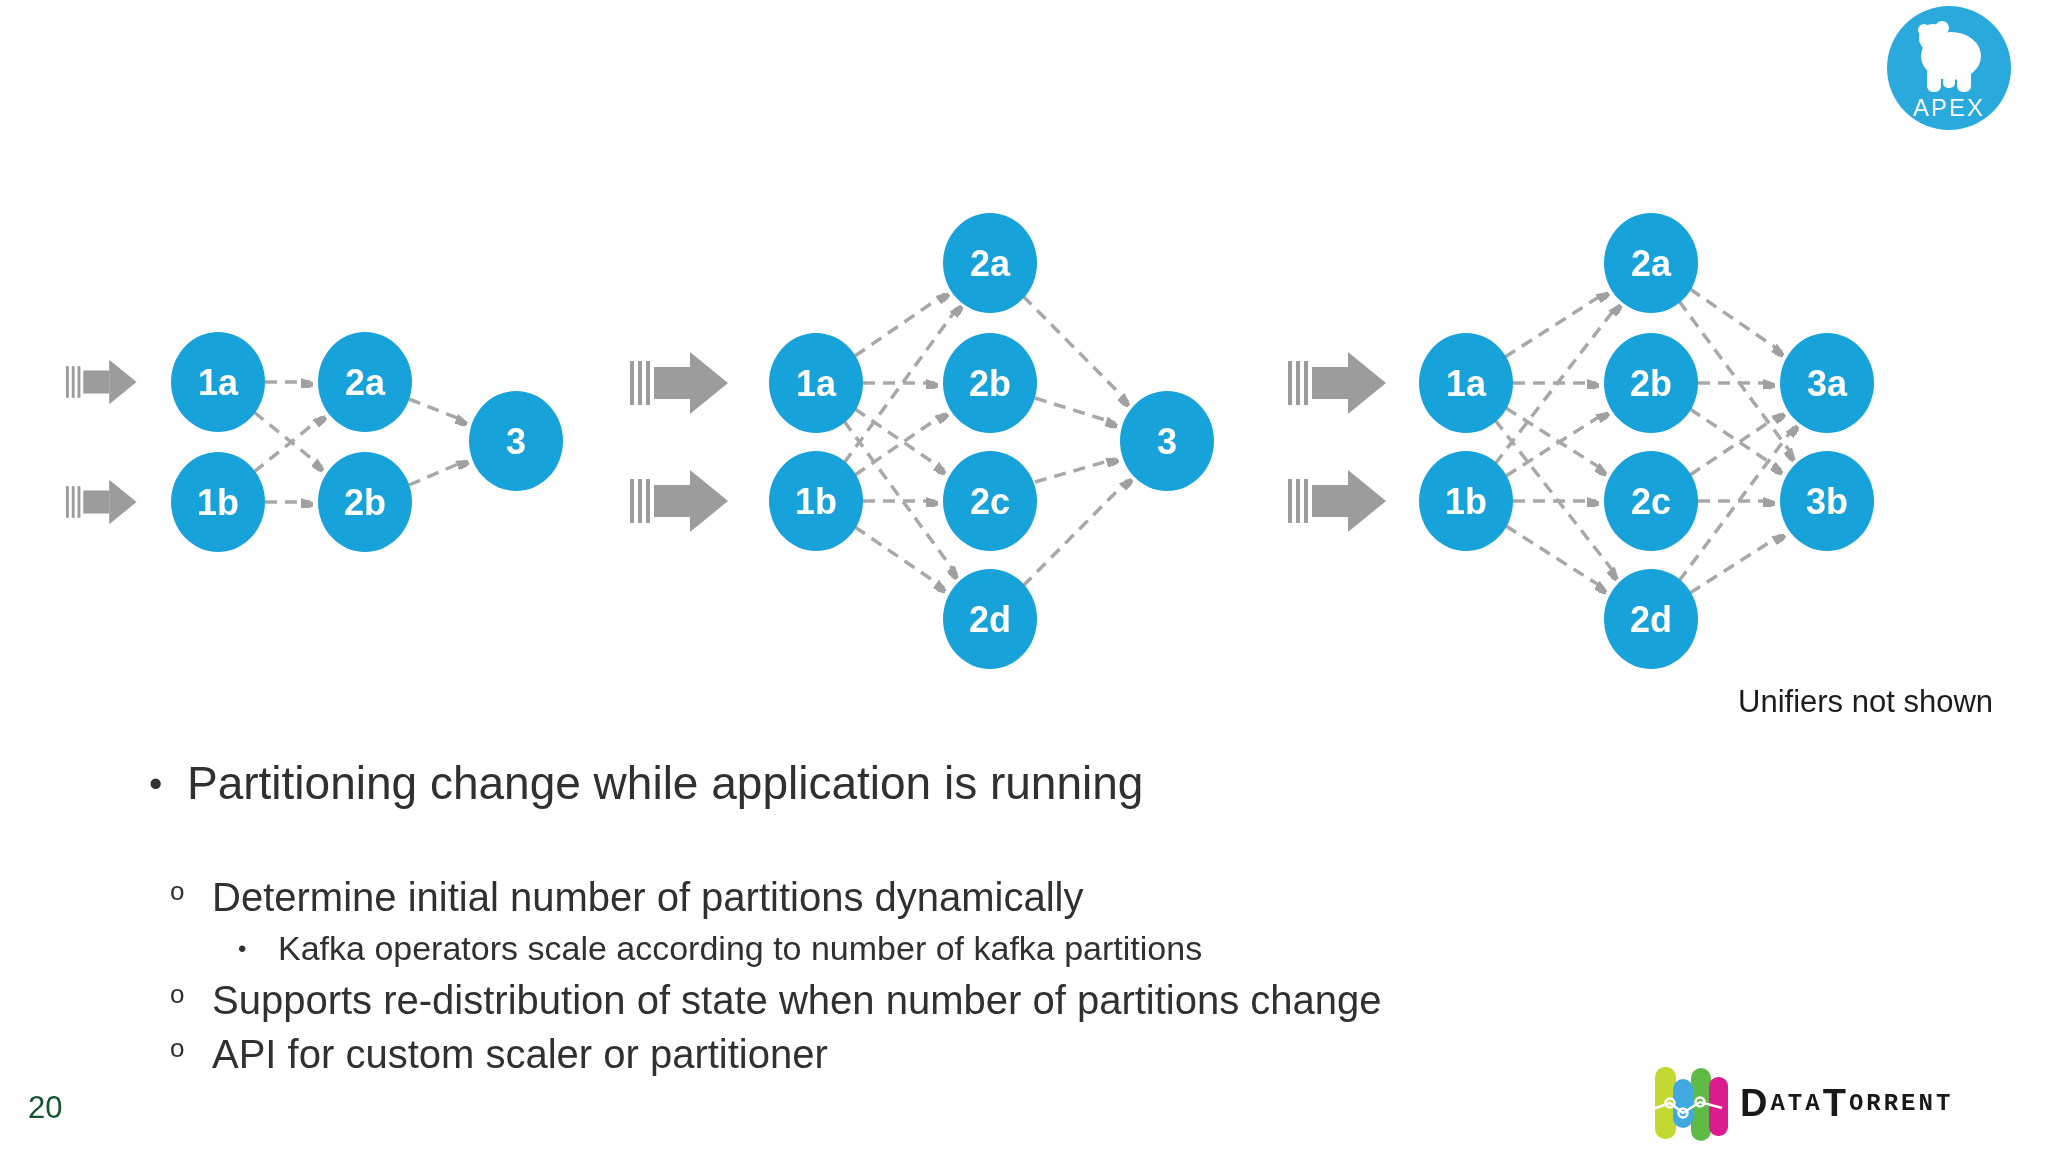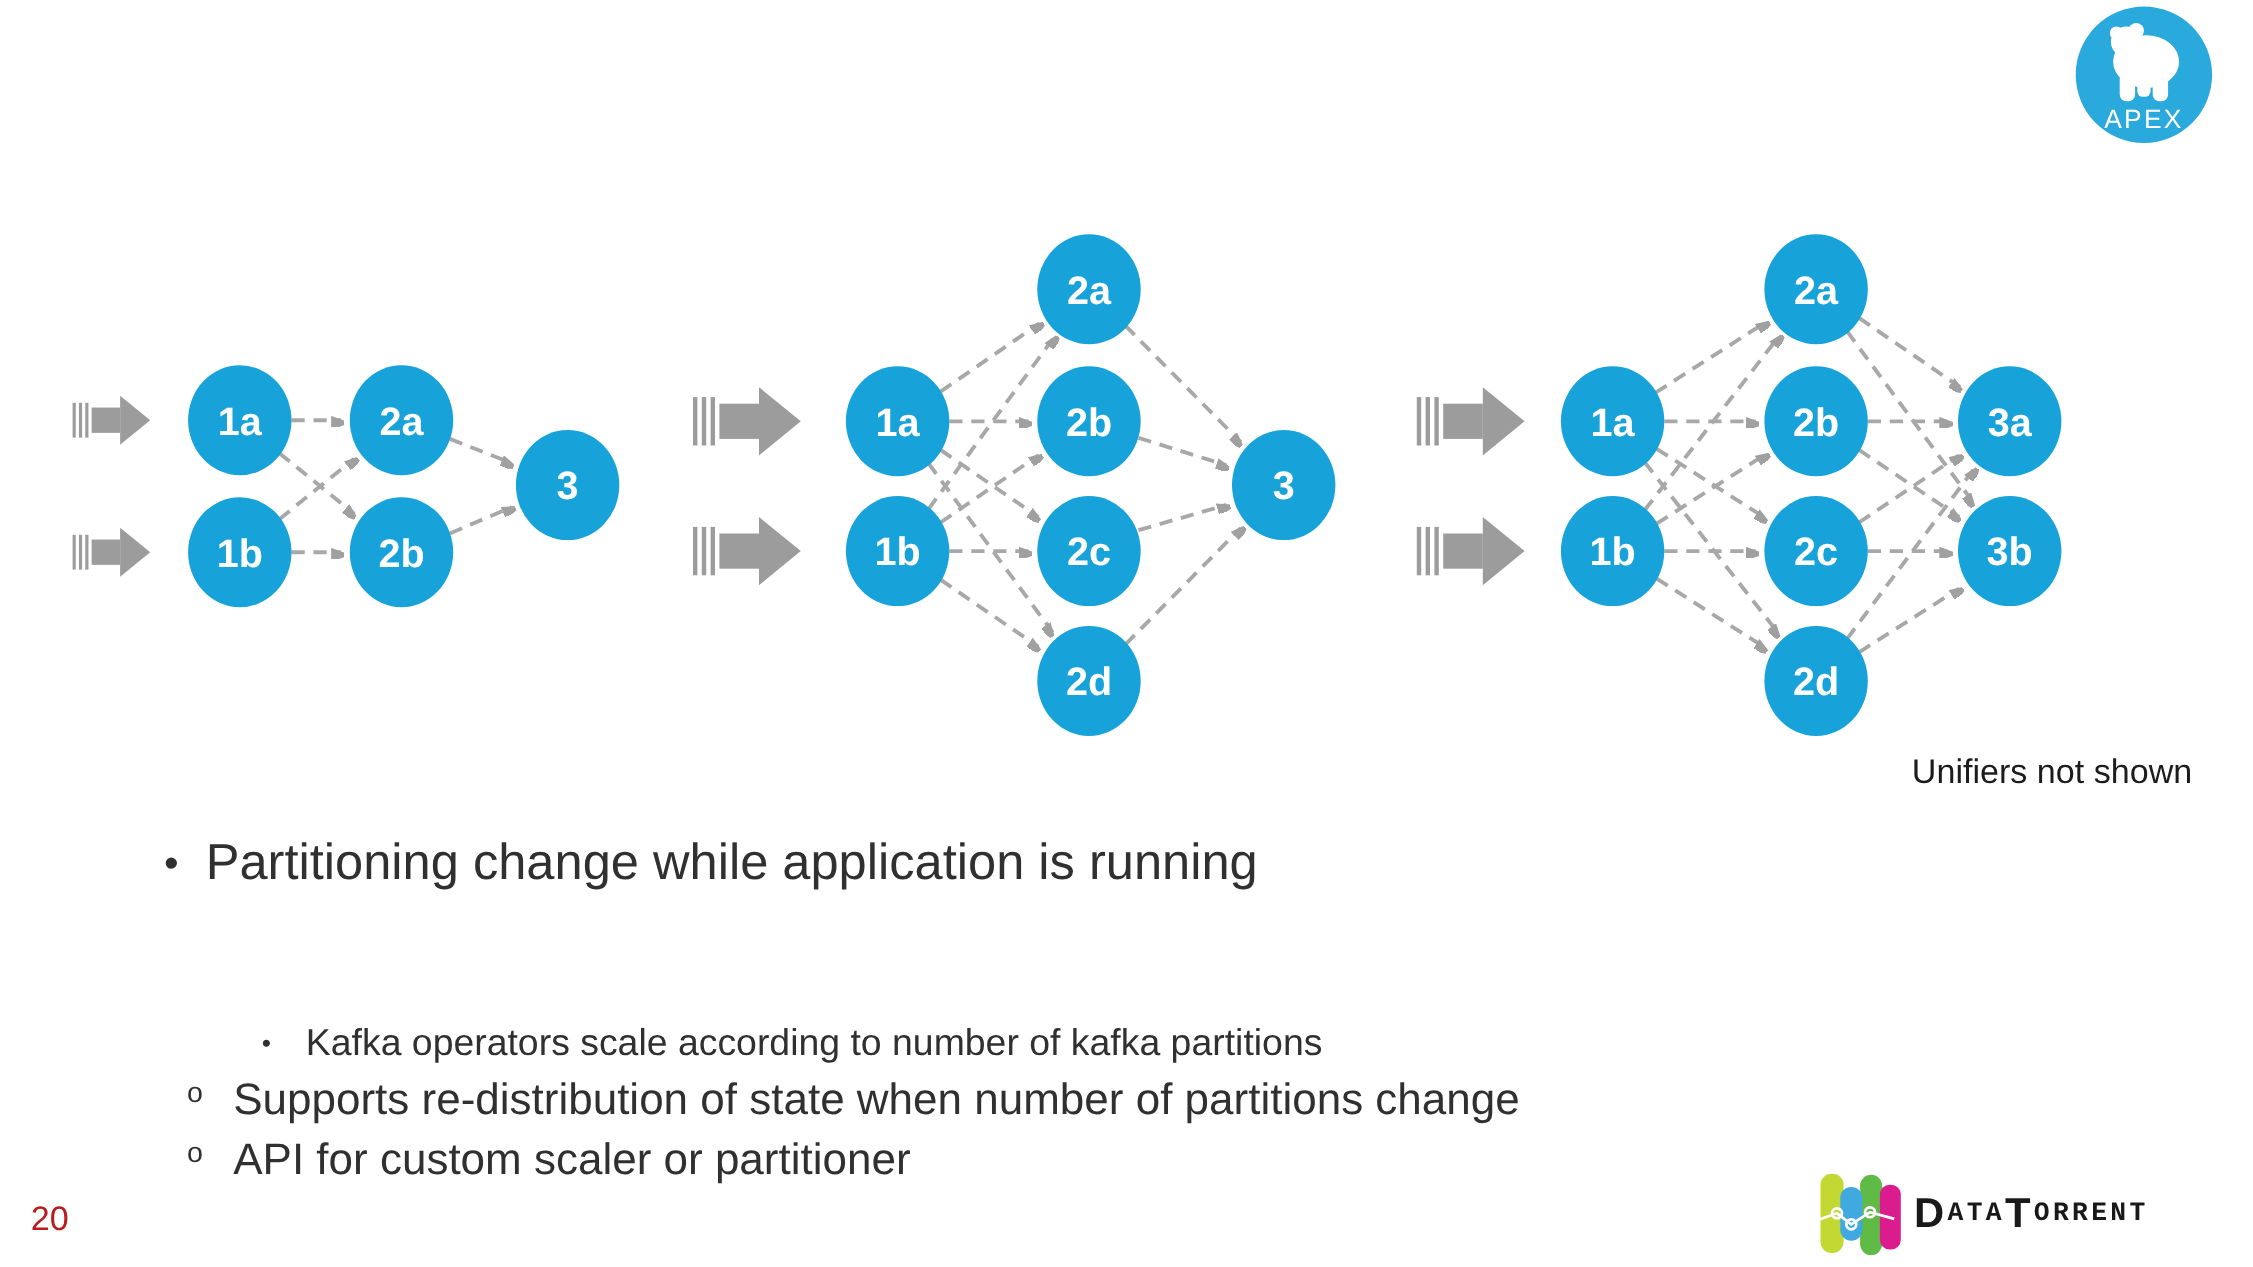--- a/index.html
+++ b/index.html
@@ -12,21 +12,21 @@
   .caption{position:absolute;left:1738px;top:684px;font-size:31px;
            color:#1c1c1c;white-space:nowrap;}
   .bullet-row{position:absolute;color:#303030;white-space:nowrap;}
   .bullet-row .marker{display:inline-block;}
   .lvl1{left:132px;font-size:46px;margin-left:17px;}
   .lvl1 .marker{width:38px;font-size:38px;vertical-align:2px;}
   .lvl2{left:170px;font-size:40px;}
   .lvl2 .marker{width:42px;font-size:26px;vertical-align:11px;}
   .lvl3{left:238px;font-size:34px;}
   .lvl3 .marker{width:40px;font-size:24px;vertical-align:3px;}
-  .page-number{position:absolute;left:28px;top:1090px;font-size:31px;color:#b91c1c;}
+  .page-number{position:absolute;left:28px;top:1090px;font-size:31px;color:#14532d;}
   .dt-logo{position:absolute;left:1642px;top:1058px;width:400px;height:90px;}
   .dt-bars{position:absolute;left:0;top:0;width:95px;height:90px;}
   .dt-word{position:absolute;left:98px;top:0;height:90px;display:inline-flex;
            align-items:center;color:#191919;font-weight:700;letter-spacing:3px;white-space:nowrap;}
   .dt-word .big{font-size:38px;}
   .dt-word .small{font-size:24px;font-family:Liberation Mono, monospace;}
 </style>
 </head>
 <body>
 
@@ -163,20 +163,23 @@
       <ellipse cx="1827" cy="501" rx="47" ry="50" fill="#17a2da"></ellipse>
       <text x="1827" y="514" text-anchor="middle" fill="#fff">3b</text>
     </g>
   </svg>
 
   <div class="caption">Unifiers not shown</div>
 
   <div class="bullet-row lvl1" style="top:756px">
     <span class="marker">•</span><span>Partitioning change while application is running</span>
   </div>
+  <div class="bullet-row lvl2" style="top:875px">
+    <span class="marker">o</span><span>Determine initial number of partitions dynamically</span>
+  </div>
   <div class="bullet-row lvl2" style="top:978px">
     <span class="marker">o</span><span>Supports re-distribution of state when number of partitions change</span>
   </div>
   <div class="bullet-row lvl3" style="top:929px">
     <span class="marker">•</span><span>Kafka operators scale according to number of kafka partitions</span>
   </div>
   <div class="bullet-row lvl2" style="top:1032px">
     <span class="marker">o</span><span>API for custom scaler or partitioner</span>
   </div>
 

